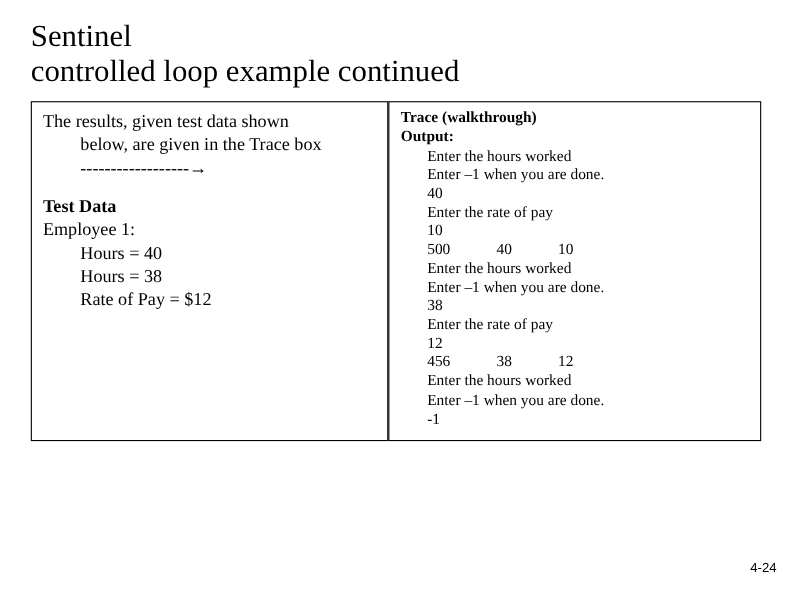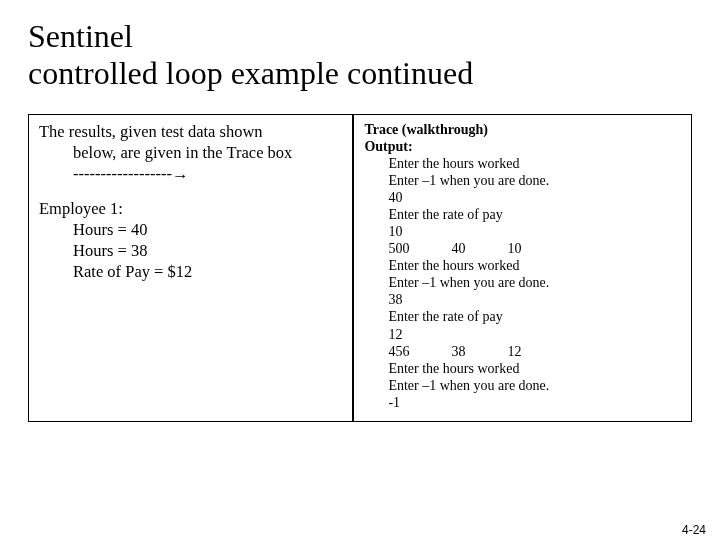--- a/index.html
+++ b/index.html
@@ -6,24 +6,24 @@
   body {
     width: 720px;
     height: 540px;
     background: #fff;
     font-family: "Times New Roman", Times, serif;
     color: #000;
     position: relative;
     padding: 18px 28px 0 28px;
   }
   .title {
-    font-size: 32px;
+    font-size: 28px;
     line-height: 1.15;
     font-weight: normal;
-    margin-bottom: 22px;
+    margin-bottom: 10px;
   }
   .columns {
     display: flex;
   }
   .left-box, .right-box {
     border: 1px solid #000;
     padding: 6px 10px 10px 10px;
     font-size: 16.5px;
     line-height: 1.28;
   }
@@ -33,21 +33,21 @@
   .intro-indent { padding-left: 34px; display: block; }
   .dash-arrow { padding-left: 34px; display: block; }
   .td-heading { font-weight: bold; }
   .indent1 { padding-left: 34px; }
   .trace-head { font-weight: bold; }
   .trace-indent { padding-left: 24px; }
   .triple { display: inline-block; }
   .triple span { display: inline-block; margin-right: 42px; }
   .page-num {
     position: absolute;
-    bottom: 3px;
+    bottom: 17px;
     right: 14px;
     font-size: 12px;
     font-family: Arial, sans-serif;
   }
 </style>
 </head>
 <body>
 
 <div class="title">
   <span>Sentinel</span><br>
@@ -58,20 +58,21 @@
 
   <div class="left-box">
     <div class="intro">
       <span>The results, given test data shown</span><br>
       <span class="intro-indent">below, are given in the Trace box</span>
       <span class="dash-arrow">
         <span>------------------</span><span>→</span>
       </span>
     </div>
     <div>
+      <div class="td-heading">Test Data</div>
       <div>Employee 1:</div>
       <div class="indent1">Hours = 40</div>
       <div class="indent1">Hours = 38</div>
       <div class="indent1">Rate of Pay = $12</div>
     </div>
   </div>
 
   <div class="right-box">
     <div class="trace-head">Trace (walkthrough)</div>
     <div class="trace-head">Output:</div>

